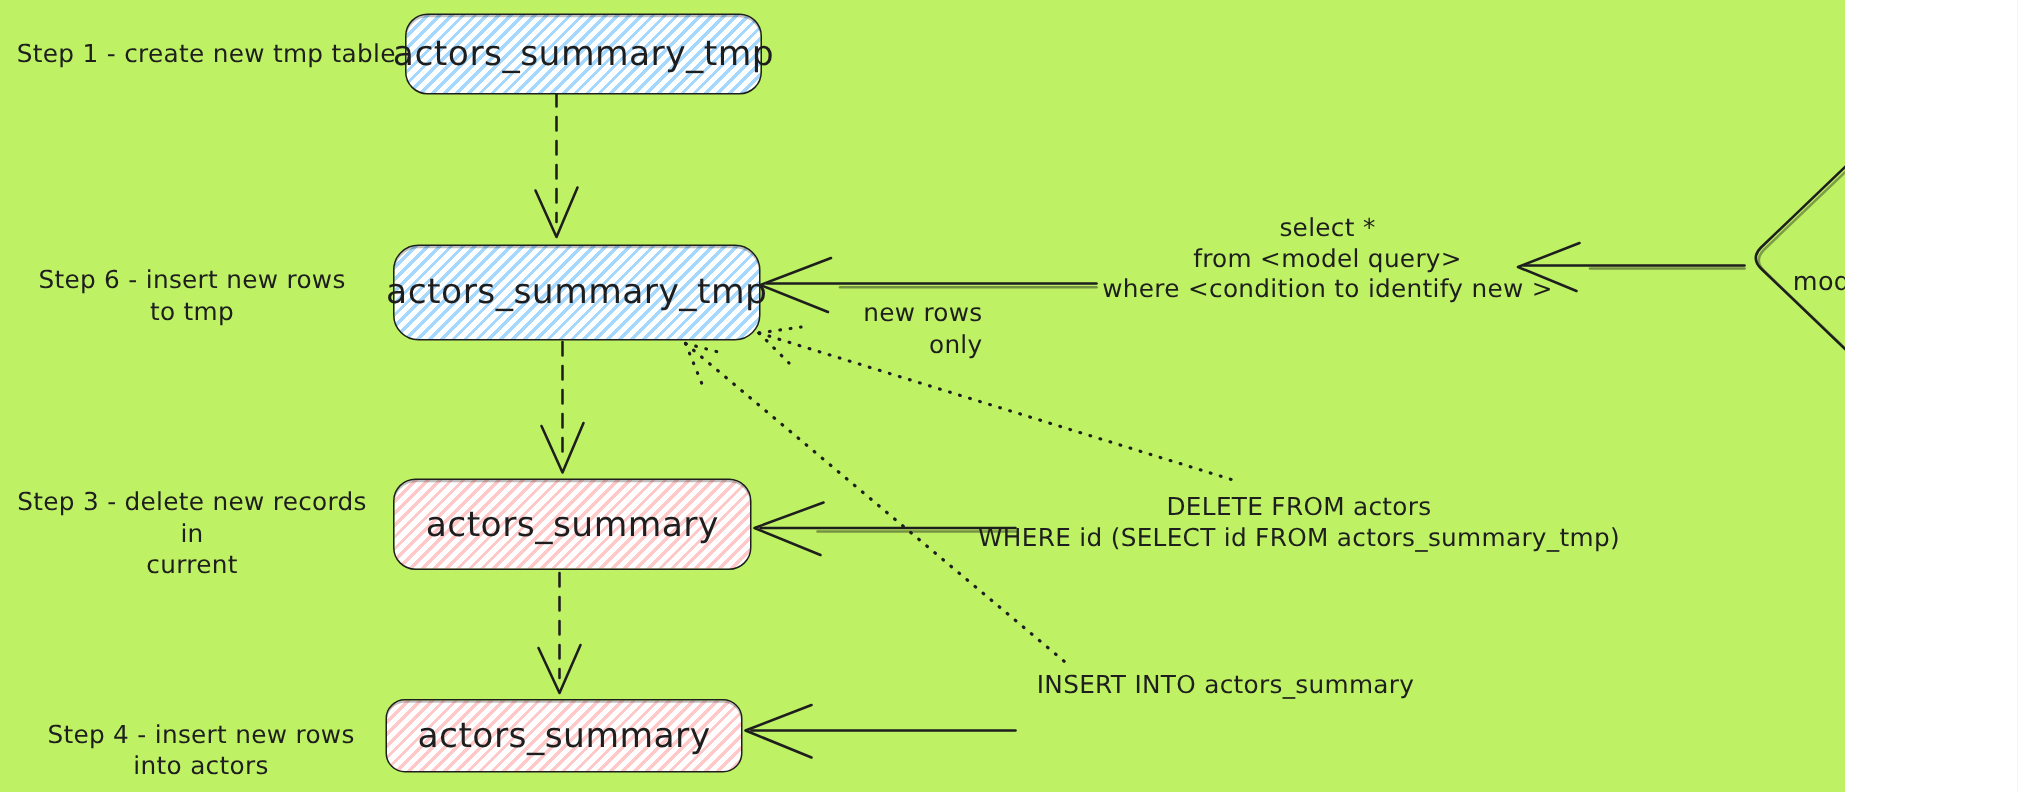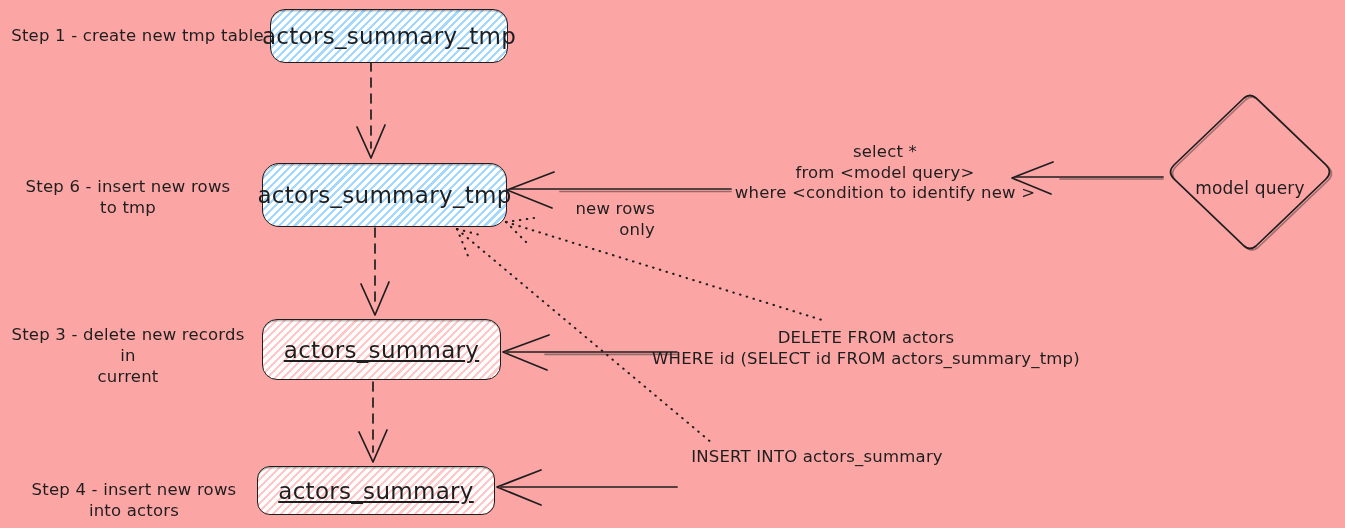--- a/index.html
+++ b/index.html
@@ -1,33 +1,33 @@
 <!DOCTYPE html>
 <html><head>
 <meta charset="utf-8">
 <style>
   html,body { margin:0; padding:0; background:#ffffff; }
   #canvas {
-    position:relative; width:1345px; height:528px; background:#fca5a5;
+    position:relative; width:1230px; height:528px; background:#bef264;
     font-family:"DejaVu Sans", sans-serif; color:#1e1e1e; overflow:hidden;
   }
   #arrows { position:absolute; left:0; top:0; width:1345px; height:528px; }
   .lbl { position:absolute; font-size:16.5px; line-height:21px; text-align:center; letter-spacing:.2px; }
   .lbl span { display:block; }
   #lbl1 { left:10px;  top:25px;  width:255px; }
   #lbl2 { left:22px;  top:176px; width:212px; }
   #lbl3 { left:6px;   top:324px; width:244px; }
   #lbl4 { left:28px;  top:479px; width:212px; }
   .node {
     position:absolute; display:flex; align-items:center; justify-content:center;
     border:1.7px solid #1e1e1e; font-size:23px; letter-spacing:.3px;
     box-shadow: inset 0 1.5px 0 rgba(30,30,30,.28);
   }
   .blue { background:repeating-linear-gradient(135deg,#ffffff 0 3.4px,#a5d8ff 3.4px 5.6px); }
-  .red  { background:repeating-linear-gradient(135deg,#ffffff 0 3.4px,#ffc9c9 3.4px 5.6px);text-decoration:underline; }
+  .red  { background:repeating-linear-gradient(135deg,#ffffff 0 3.4px,#ffc9c9 3.4px 5.6px); }
   #box1 { left:270px; top:9px;   width:236px; height:52px; border-radius:15px; }
   #box2 { left:262px; top:163px; width:243px; height:62px; border-radius:17px; }
   #box3 { left:262px; top:319px; width:237px; height:59px; border-radius:15px; }
   #box4 { left:257px; top:466px; width:236px; height:47px; border-radius:13px; }
   .ann { position:absolute; font-size:16.5px; line-height:20.5px; text-align:center; letter-spacing:.2px; }
   .ann span { display:block; }
   #newrows { left:543px;  top:199px; width:112px; text-align:right; }
   #selectq { left:726px;  top:142px; width:318px; }
   #deleteq { left:650px;  top:328px; width:432px; }
   #insertq { left:650px;  top:447px; width:334px; }

